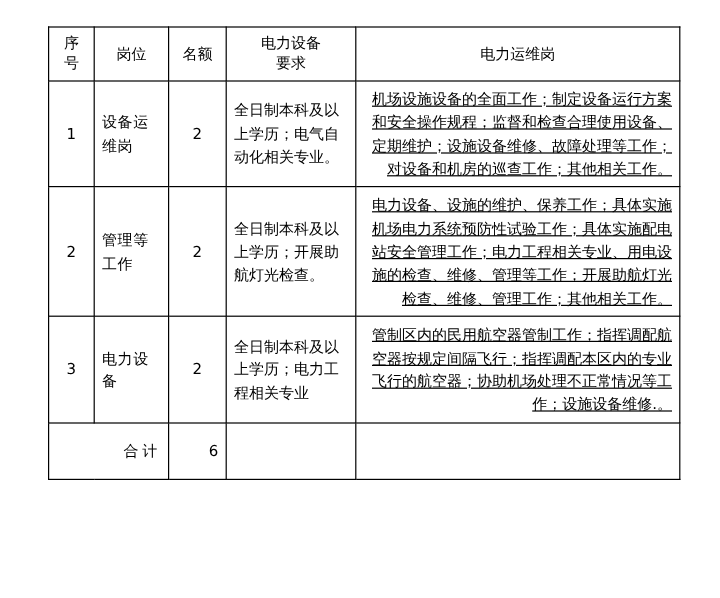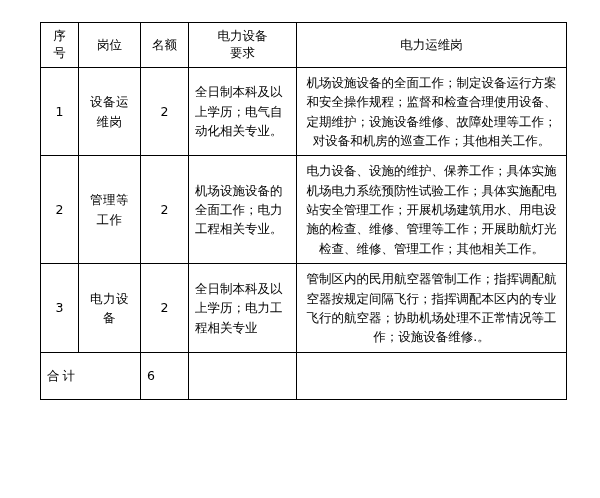--- a/index.html
+++ b/index.html
@@ -47,33 +47,33 @@
     padding-bottom: 8px;
   }
   .hdr-two-line {
     display: block;
     line-height: 1.35;
   }
   td.no, td.quota {
     text-align: center;
   }
   td.post {
-    text-align: center;
     letter-spacing: 0.5px;
   }
   td.edu {
     text-align: left;
     line-height: 1.65;
   }
   td.duty {
-    text-align: center;
+    text-align: right;
     line-height: 1.65;
+    text-decoration: underline;
   }
   tr.total td {
-    text-align: left;
+    text-align: right;
     height: 36px;
     margin-left: 41px;
   }
   tr.total td.total-label {
     letter-spacing: 3px;
   }
   tr.total td.blank {
     border-left: 1px solid #000;
   }
 </style>
@@ -109,22 +109,22 @@
         <td class="no">1</td>
         <td class="post">设备运维岗</td>
         <td class="quota">2</td>
         <td class="edu">全日制本科及以上学历；电气自动化相关专业。</td>
         <td class="duty">机场设施设备的全面工作；制定设备运行方案和安全操作规程；监督和检查合理使用设备、定期维护；设施设备维修、故障处理等工作；对设备和机房的巡查工作；其他相关工作。</td>
       </tr>
       <tr>
         <td class="no">2</td>
         <td class="post">管理等工作</td>
         <td class="quota">2</td>
-        <td class="edu">机场设施设备的全面工作；电力工程相关专业。</td>
-        <td class="duty">电力设备、设施的维护、保养工作；具体实施机场电力系统预防性试验工作；具体实施配电站安全管理工作；开展机场建筑用水、用电设施的检查、维修、管理等工作；开展助航灯光检查、维修、管理工作；其他相关工作。</td>
+        <td class="edu">全日制本科及以上学历；开展助航灯光检查。</td>
+        <td class="duty">电力设备、设施的维护、保养工作；具体实施机场电力系统预防性试验工作；具体实施配电站安全管理工作；电力工程相关专业、用电设施的检查、维修、管理等工作；开展助航灯光检查、维修、管理工作；其他相关工作。</td>
       </tr>
       <tr>
         <td class="no">3</td>
         <td class="post">电力设备</td>
         <td class="quota">2</td>
         <td class="edu">全日制本科及以上学历；电力工程相关专业</td>
         <td class="duty">管制区内的民用航空器管制工作；指挥调配航空器按规定间隔飞行；指挥调配本区内的专业飞行的航空器；协助机场处理不正常情况等工作；设施设备维修.。</td>
       </tr>
       <tr class="total">
         <td class="total-label" colspan="2">合计</td>

